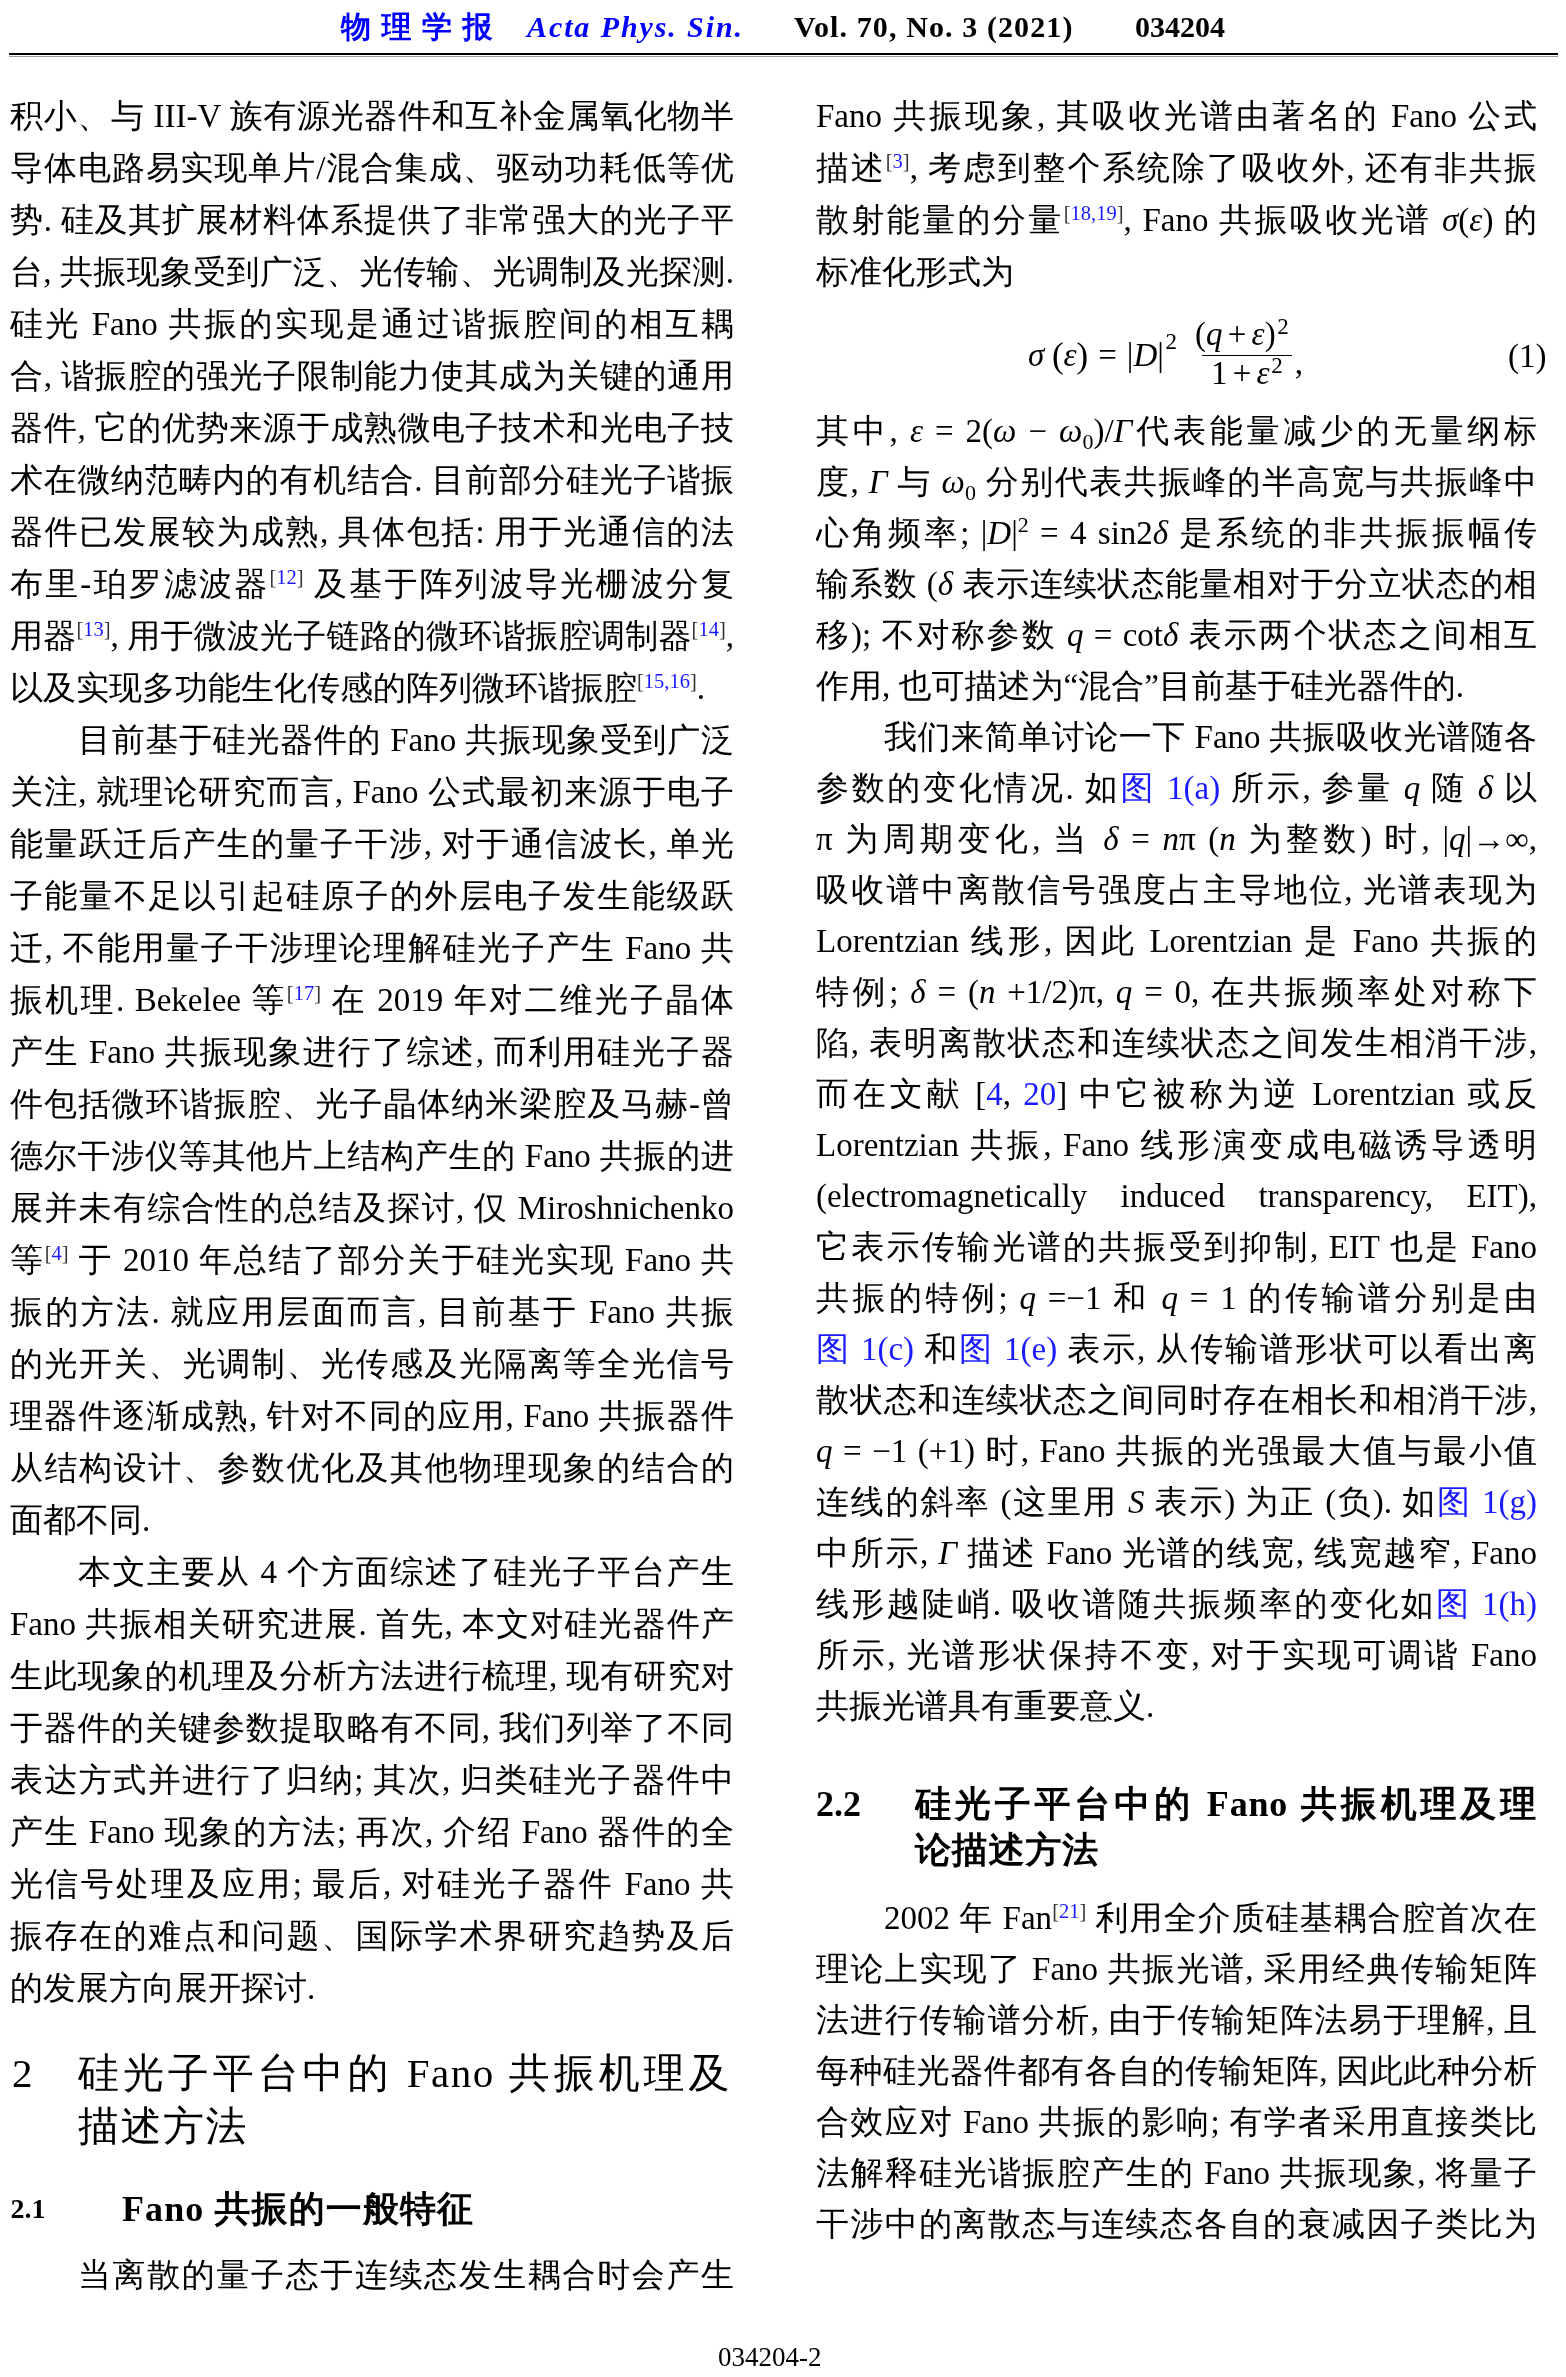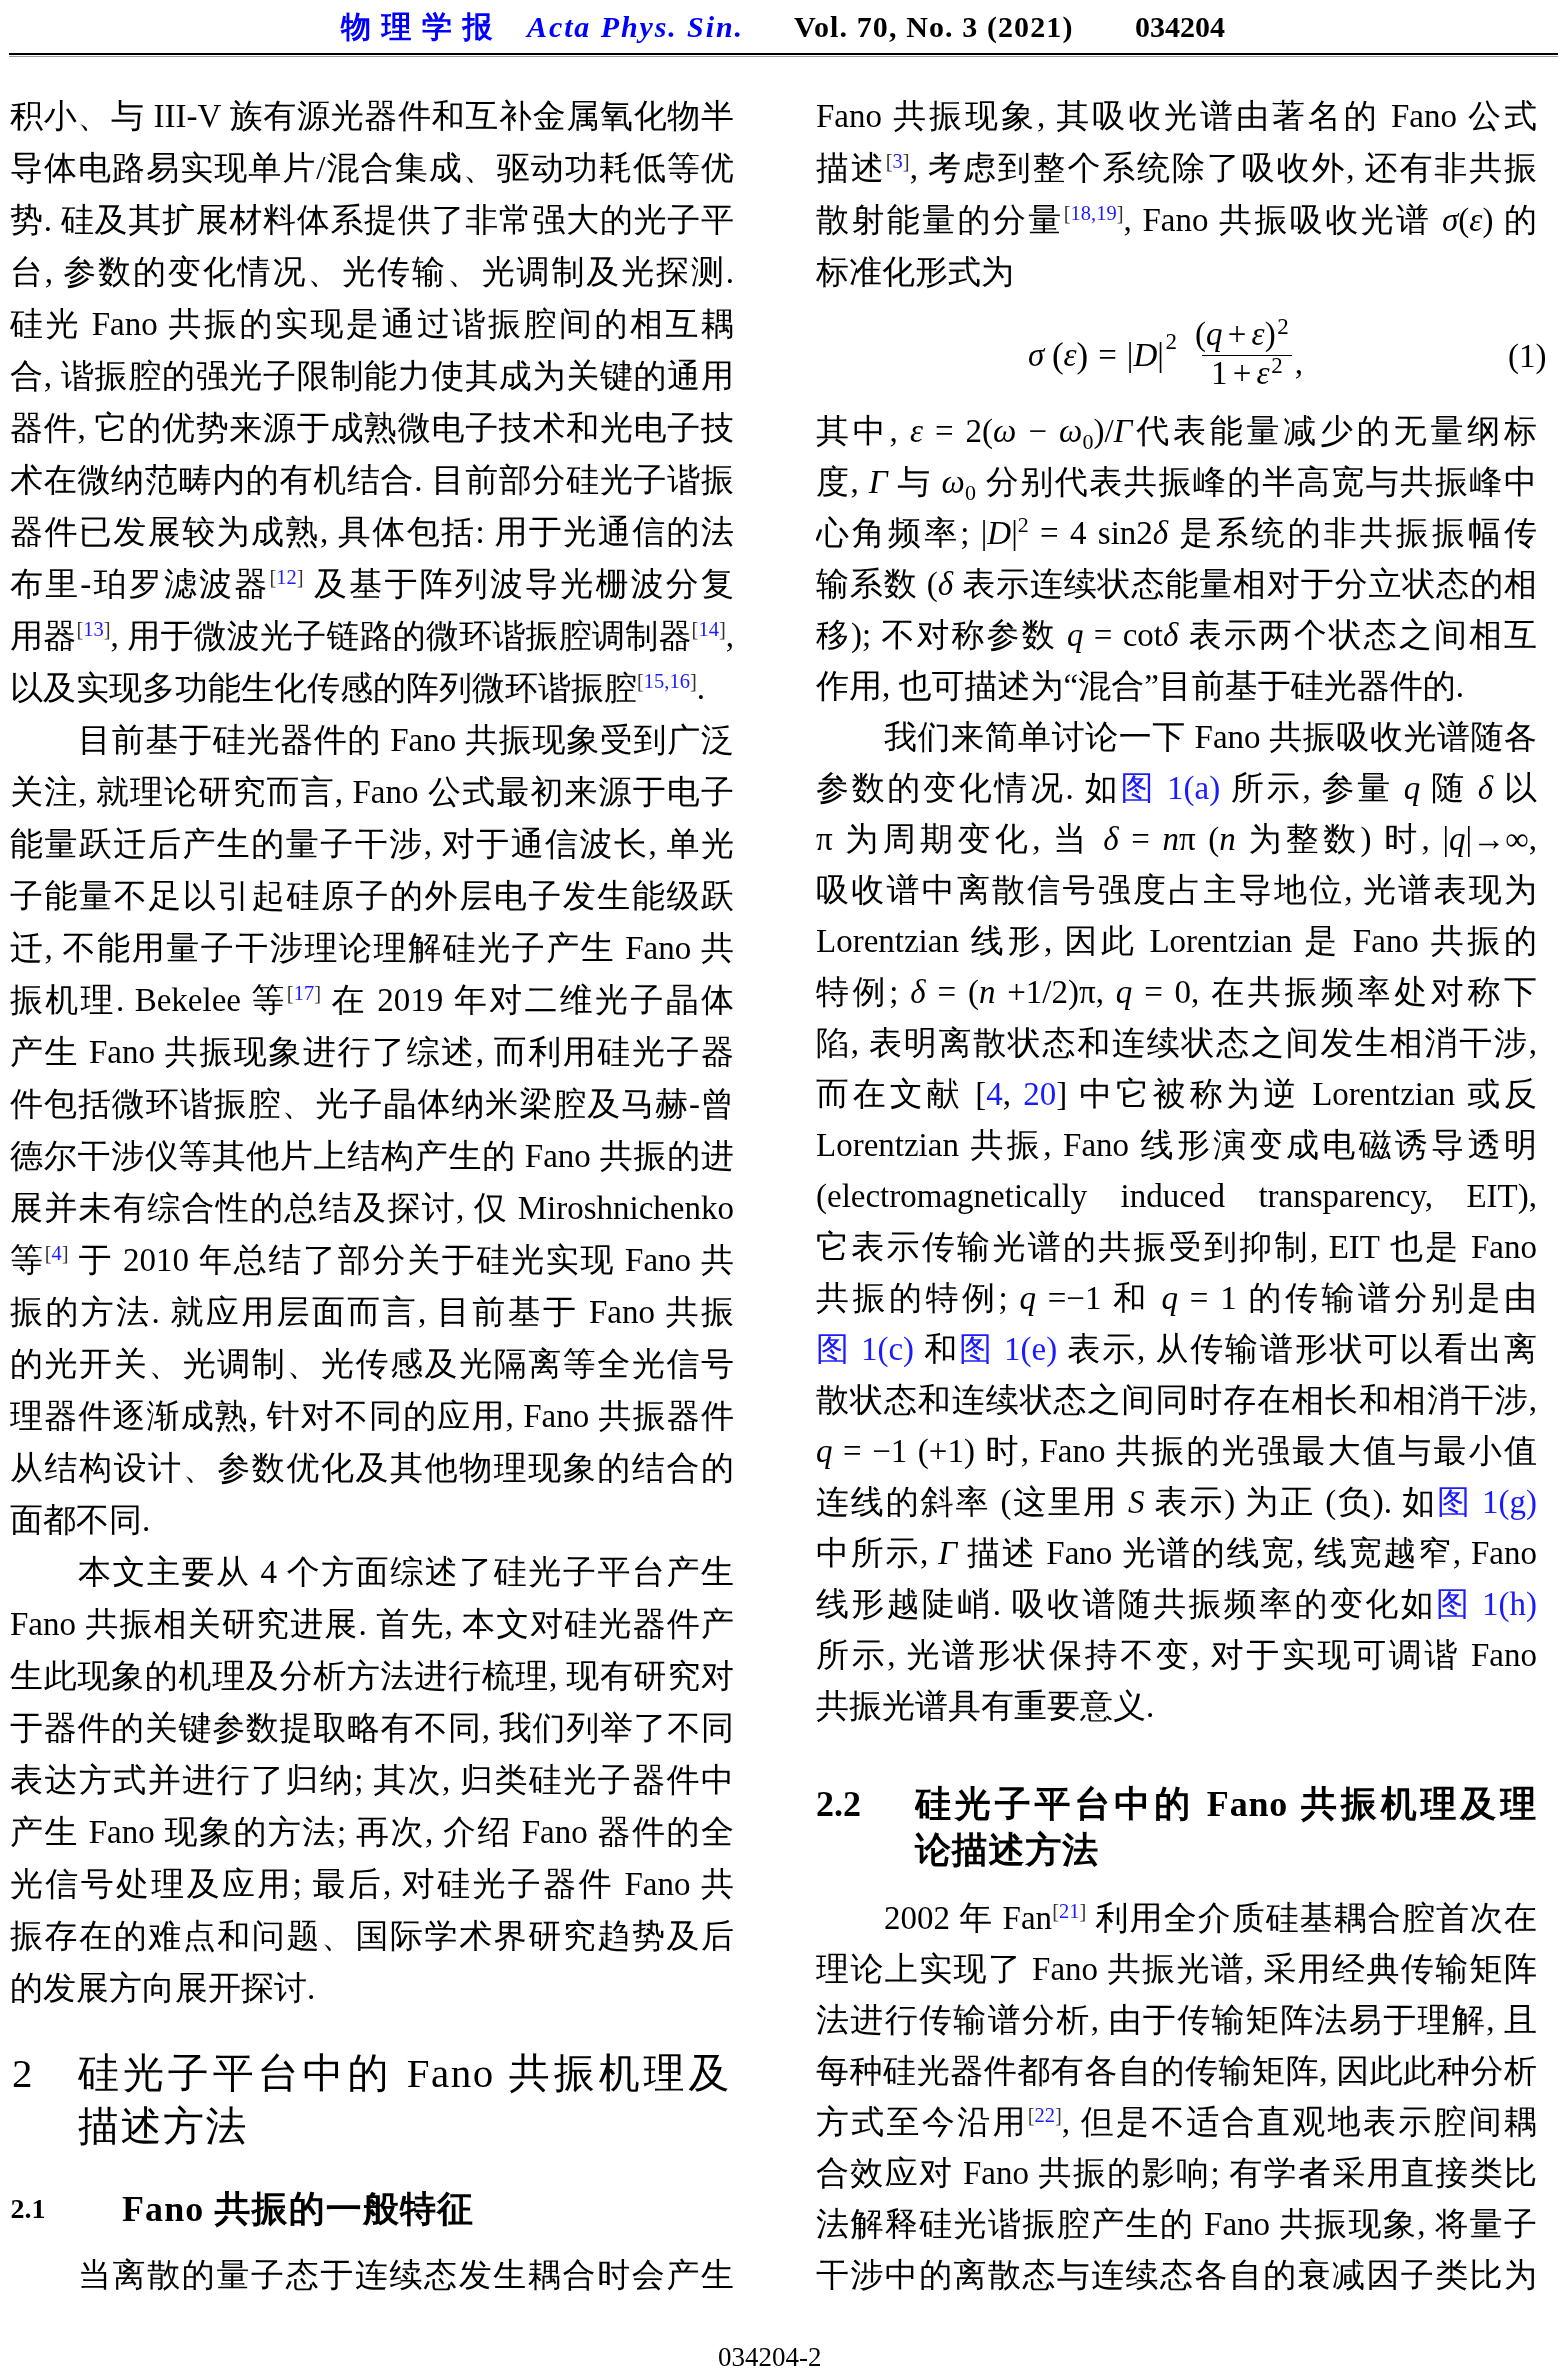--- a/index.html
+++ b/index.html
@@ -76,21 +76,21 @@
     <span class="h-vol">Vol. 70, No. 3 (2021)</span>
     <span class="h-no">034204</span>
   </header>
   <div class="hdr-rule"></div>
   <div class="hdr-rule2"></div>
 
   <div class="lines" style="left:10px; top:90px; width:724px; --lh:52px;">
       <div class="ln"><span class="seg-t">积小、与 III-V 族有源光器件和互补金属氧化物半</span></div>
       <div class="ln"><span class="seg-t">导体电路易实现单片/混合集成、驱动功耗低等优</span></div>
       <div class="ln"><span class="seg-t">势. 硅及其扩展材料体系提供了非常强大的光子平</span></div>
-      <div class="ln"><span class="seg-t">台, 参数的变化情况、光传输、光调制及光探测.</span></div>
+      <div class="ln"><span class="seg-t">台, 共振现象受到广泛、光传输、光调制及光探测.</span></div>
       <div class="ln"><span class="seg-t">硅光 Fano 共振的实现是通过谐振腔间的相互耦</span></div>
       <div class="ln"><span class="seg-t">合, 谐振腔的强光子限制能力使其成为关键的通用</span></div>
       <div class="ln"><span class="seg-t">器件, 它的优势来源于成熟微电子技术和光电子技</span></div>
       <div class="ln"><span class="seg-t">术在微纳范畴内的有机结合. 目前部分硅光子谐振</span></div>
       <div class="ln"><span class="seg-t">器件已发展较为成熟, 具体包括: 用于光通信的法</span></div>
       <div class="ln"><span class="seg-t">布里-珀罗滤波器</span><span class="seg-cite"><span class="br">[</span><span class="cite-num">12</span><span class="br">]</span></span><span class="seg-t"> 及基于阵列波导光栅波分复</span></div>
       <div class="ln"><span class="seg-t">用器</span><span class="seg-cite"><span class="br">[</span><span class="cite-num">13</span><span class="br">]</span></span><span class="seg-t">, 用于微波光子链路的微环谐振腔调制器</span><span class="seg-cite"><span class="br">[</span><span class="cite-num">14</span><span class="br">]</span></span><span class="seg-t">,</span></div>
       <div class="ln end"><span class="seg-t">以及实现多功能生化传感的阵列微环谐振腔</span><span class="seg-cite"><span class="br">[</span><span class="cite-num">15,16</span><span class="br">]</span></span><span class="seg-t">.</span></div>
       <div class="ln indent"><span class="seg-t">目前基于硅光器件的 Fano 共振现象受到广泛</span></div>
       <div class="ln"><span class="seg-t">关注, 就理论研究而言, Fano 公式最初来源于电子</span></div>
@@ -194,21 +194,20 @@
   <div class="hd s22-title">
     <div class="tl-just">硅光子平台中的 Fano 共振机理及理</div>
     <div>论描述方法</div>
   </div>
 
   <div class="lines" style="left:816px; top:1893px; width:721px; --lh:51px;">
       <div class="ln indent"><span class="seg-t">2002 年 Fan</span><span class="seg-cite"><span class="br">[</span><span class="cite-num">21</span><span class="br">]</span></span><span class="seg-t"> 利用全介质硅基耦合腔首次在</span></div>
       <div class="ln"><span class="seg-t">理论上实现了 Fano 共振光谱, 采用经典传输矩阵</span></div>
       <div class="ln"><span class="seg-t">法进行传输谱分析, 由于传输矩阵法易于理解, 且</span></div>
       <div class="ln"><span class="seg-t">每种硅光器件都有各自的传输矩阵, 因此此种分析</span></div>
-      <div class="ln"><span class="seg-t">方式至今沿用</span><span class="seg-cite"><span class="br">[</span><span class="cite-num">22</span><span class="br">]</span></span><span class="seg-t">, 但是不适合直观地表示腔间耦</span></div>
       <div class="ln"><span class="seg-t">合效应对 Fano 共振的影响; 有学者采用直接类比</span></div>
       <div class="ln"><span class="seg-t">法解释硅光谐振腔产生的 Fano 共振现象, 将量子</span></div>
       <div class="ln"><span class="seg-t">干涉中的离散态与连续态各自的衰减因子类比为</span></div>
     </div>
 
   <div id="footer">034204-2</div>
 </div>
 
 
 </body></html>

